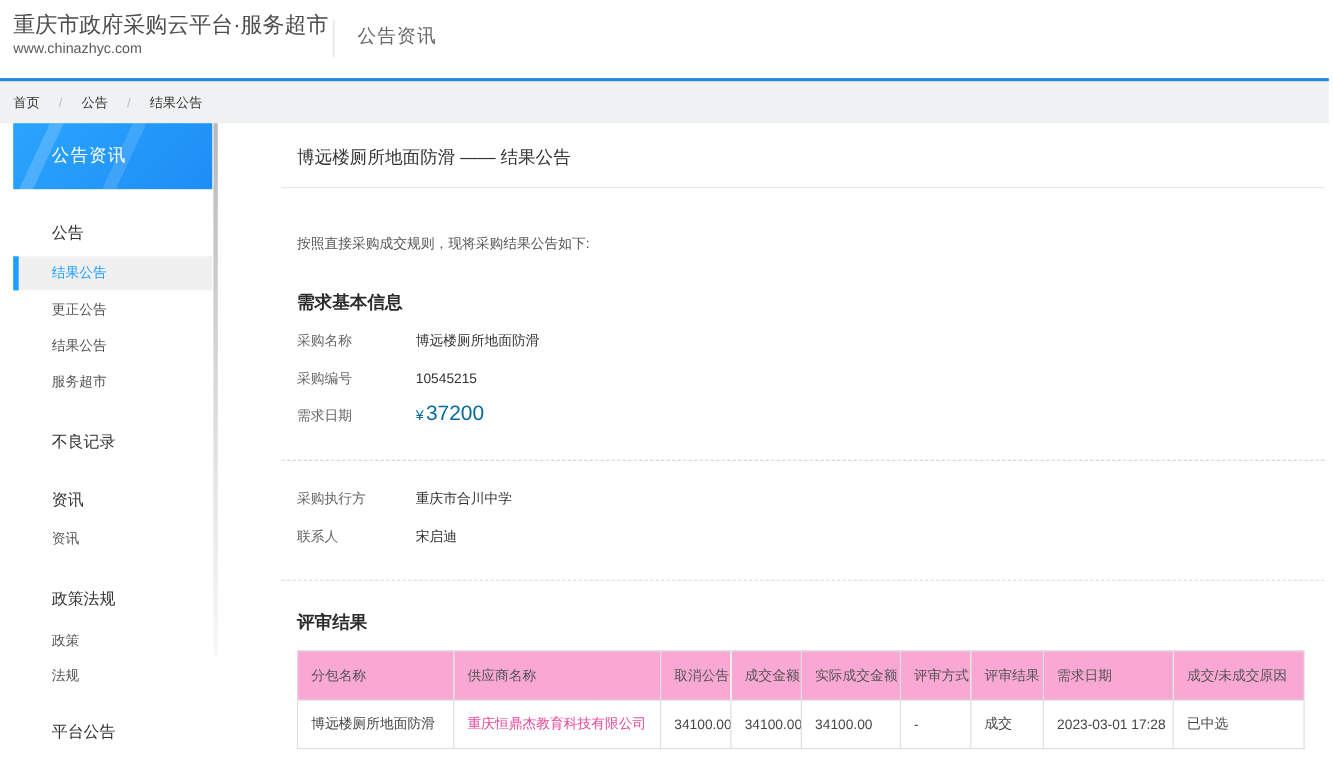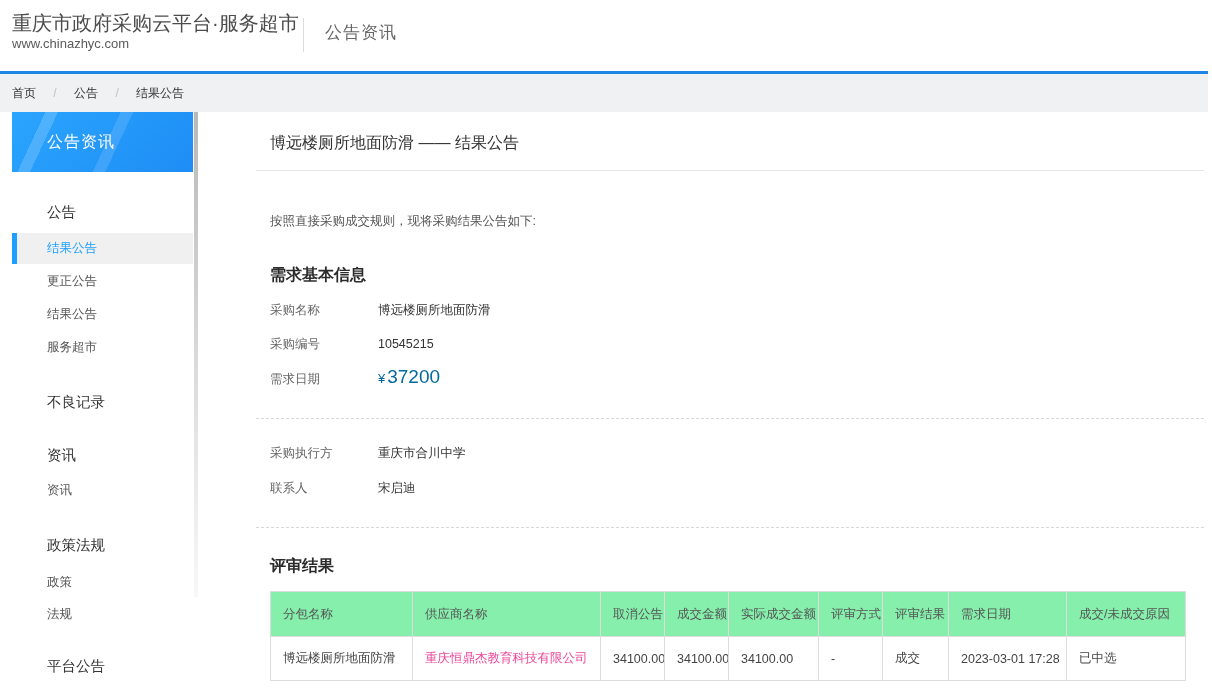--- a/index.html
+++ b/index.html
@@ -56,21 +56,21 @@
   .price { color:#0369a1; font-size:19px; margin-left:28px;margin-top:48px; }
   .dashed { position:absolute; left:0; width:948px; height:0; border-top:1px dashed #d8d8d8; }
   .dash1 { top:306px; }
   .dash2 { top:415px; }
 
   
   table.results { position:absolute; top:479px; left:14px; width:915px;
     border-collapse:collapse; table-layout:fixed; }
   table.results th, table.results td { border:1px solid #ddd; text-align:left;
     padding:0 8px 0 12px; font-size:12.5px; overflow:hidden; white-space:nowrap; }
-  table.results th { height:45px; background:#86efac; color:#555; font-weight:normal; }
+  table.results th { height:45px; background:#f9a8d4; color:#555; font-weight:normal; }
   table.results td { height:44px; color:#444; }
   td .supplier-link { color:#ec4899; cursor:pointer; }
 </style>
 </head>
 <body>
 
 <div class="stage">
 
   <div class="top-header">
     <div class="logo">

